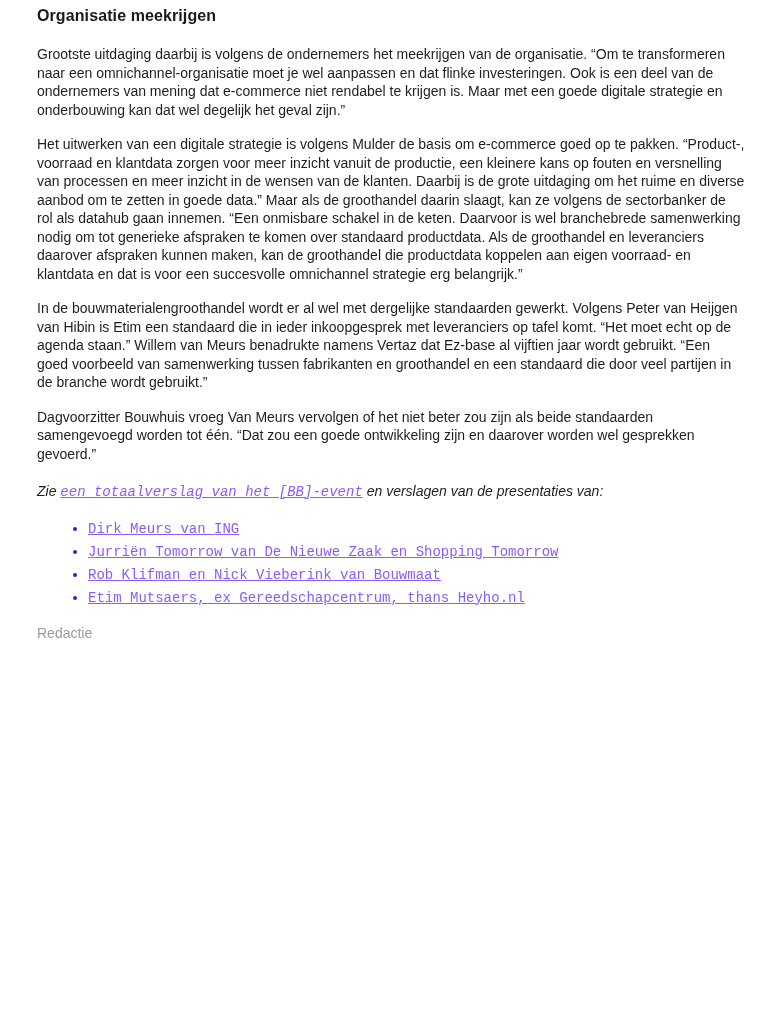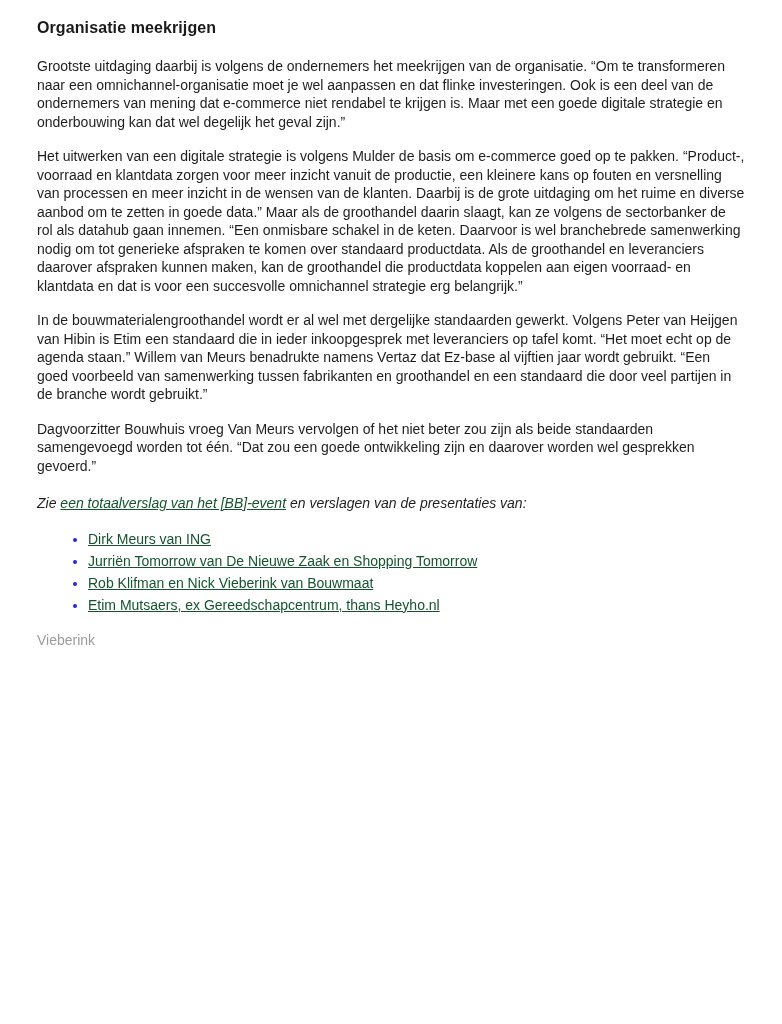--- a/index.html
+++ b/index.html
@@ -18,39 +18,40 @@
   }
   h2.section-heading {
     font-size: 16px;
     line-height: 20px;
     font-weight: 700;
     color: #1a1a1a;
     margin: 19px 0 19px 0;
     letter-spacing: 0.1px;
   }
   section.article-section:first-child h2.section-heading {
-    margin-top: 12px;
+    margin-top: 0;
   }
   p.paragraph {
     font-size: 14px;
     line-height: 18.5px;
     color: #1e1e1e;
     margin: 16px 0 15px 0;
   }
   p.see-also {
     font-size: 14px;
     line-height: 18.5px;
     color: #1e1e1e;
     font-style: italic;
     margin: 19px 0 15px 0;
   }
   a.text-link {
-    color: #14532d;
+    color: #8b5cf6;
     text-decoration: underline;
     cursor: pointer;
+    font-family: Liberation Mono, monospace;
   }
   ul.link-list {
     margin: 15px 0 15px 0;
     padding-left: 51px;
   }
   ul.link-list li {
     font-size: 14px;
     line-height: 22px;
     color: #2727d4; 
   }
@@ -90,15 +91,15 @@
       <a class="text-link" href="#">Jurriën Tomorrow van De Nieuwe Zaak en Shopping Tomorrow</a>
     </li>
     <li>
       <a class="text-link" href="#">Rob Klifman en Nick Vieberink van Bouwmaat</a>
     </li>
     <li>
       <a class="text-link" href="#">Etim Mutsaers, ex Gereedschapcentrum, thans Heyho.nl</a>
     </li>
   </ul>
 
-  <p class="byline">Vieberink</p>
+  <p class="byline">Redactie</p>
 
 </main>
 
 </body></html>

